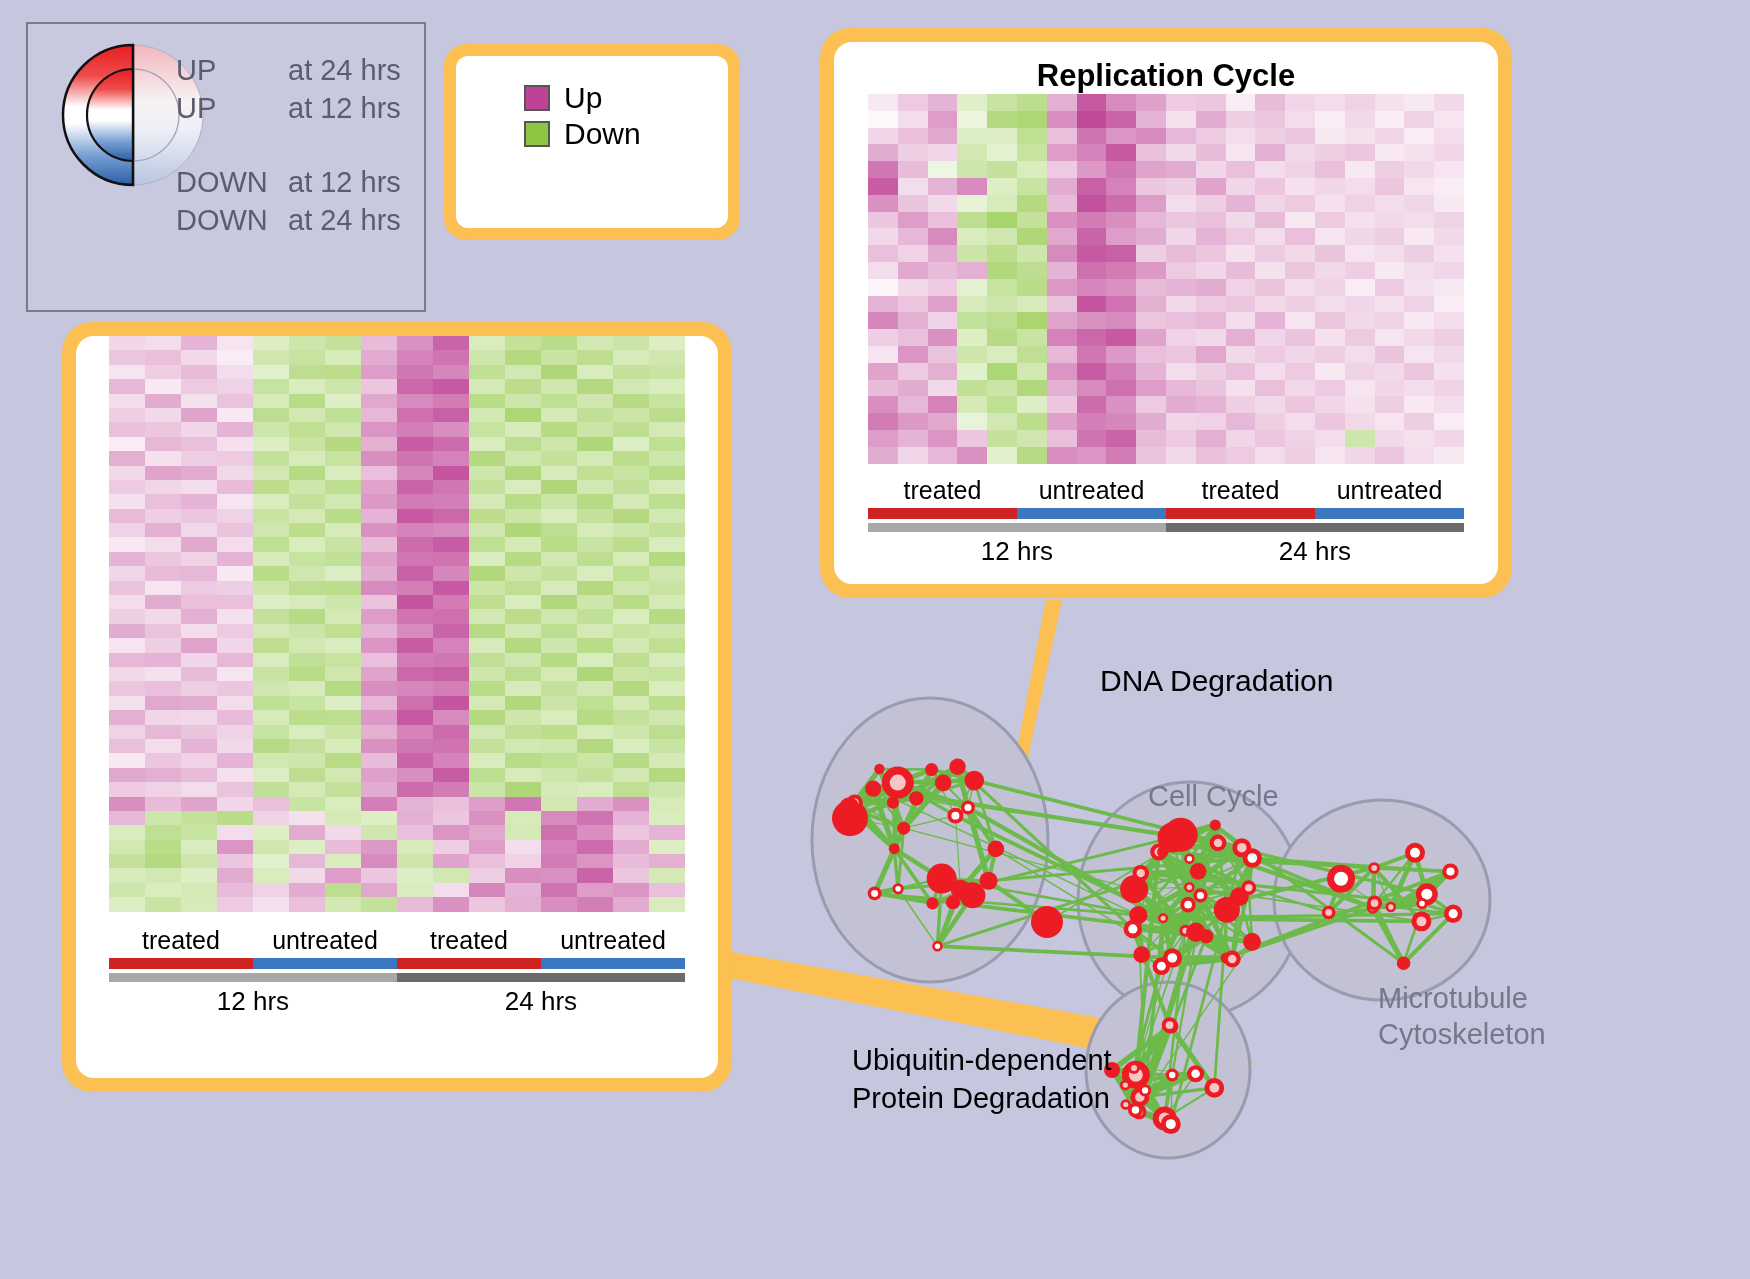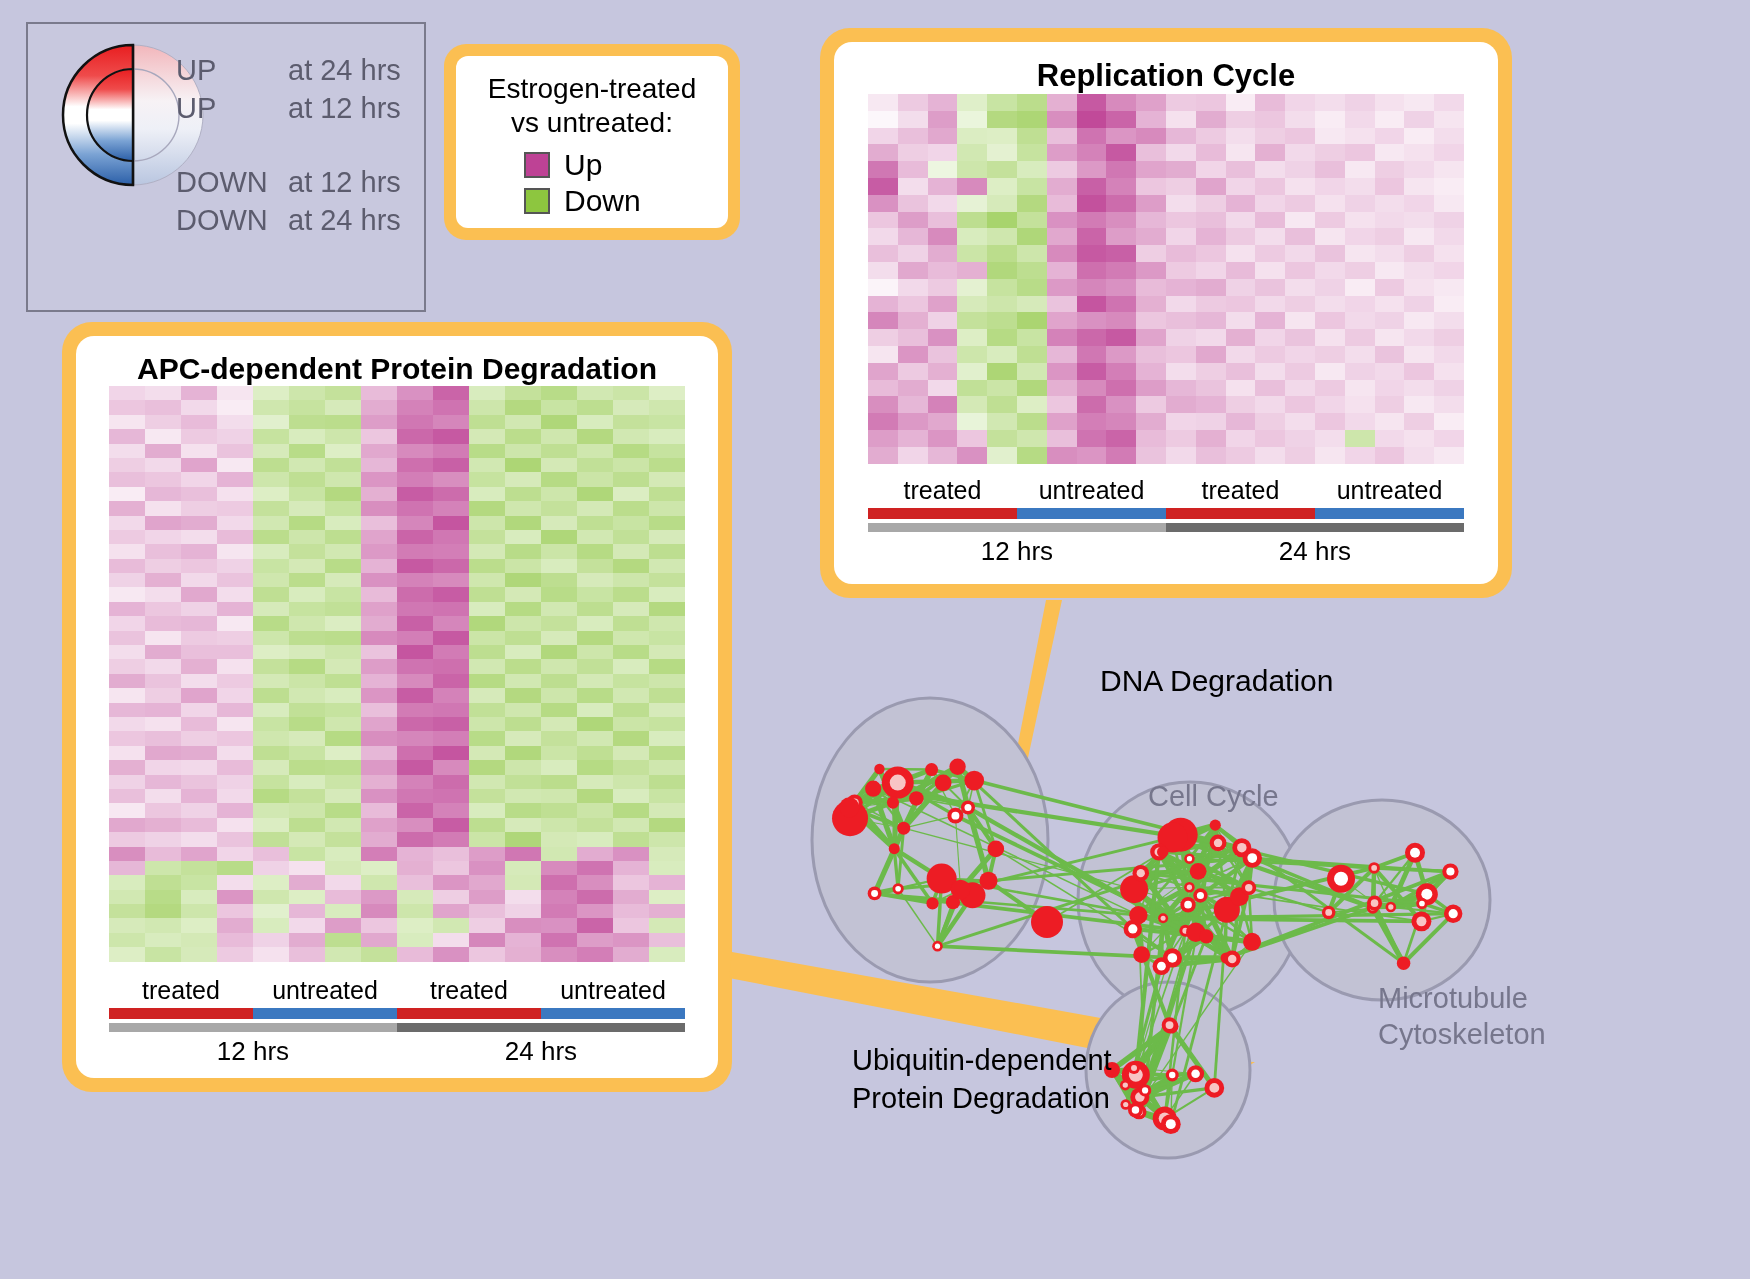--- a/index.html
+++ b/index.html
@@ -141,24 +141,20 @@
         <span class="tm">at 24 hrs</span>
       </div>
     </div>
 
     <div id="legend-caption">
     </div>
   </div>
 
   <div class="panel" id="updown-legend">
     <div class="panel-inner">
-      <div class="ul-title">
-        <div>Estrogen-treated</div>
-        <div>vs untreated:</div>
-      </div>
       <div class="ul-items">
         <div class="ul-item">
           <span class="ul-swatch" id="sw-up" style="background: rgb(190, 66, 149);"></span>
           <span class="ul-label">Up</span>
         </div>
         <div class="ul-item">
           <span class="ul-swatch" id="sw-down" style="background: rgb(141, 198, 63);"></span>
           <span class="ul-label">Down</span>
         </div>
       </div>
@@ -630,21 +626,20 @@
         <div class="time-names">
           <span>12 hrs</span>
           <span>24 hrs</span>
         </div>
       </div>
     </div>
   </div>
 
   <div class="panel" id="panel-apc">
     <div class="panel-inner">
-      <div class="hm-title">APC-dependent Protein Degradation</div>
       <div class="heatmap" id="hm-apc" style="grid-template-columns: repeat(16, 36px); grid-auto-rows: 14.4px; width: 576px;">
           <div class="hm-cell" style="background: rgb(241, 213, 232);"></div>
           <div class="hm-cell" style="background: rgb(243, 221, 236);"></div>
           <div class="hm-cell" style="background: rgb(229, 179, 213);"></div>
           <div class="hm-cell" style="background: rgb(246, 229, 240);"></div>
           <div class="hm-cell" style="background: rgb(221, 238, 197);"></div>
           <div class="hm-cell" style="background: rgb(205, 230, 171);"></div>
           <div class="hm-cell" style="background: rgb(196, 225, 155);"></div>
           <div class="hm-cell" style="background: rgb(232, 187, 217);"></div>
           <div class="hm-cell" style="background: rgb(217, 145, 194);"></div>

